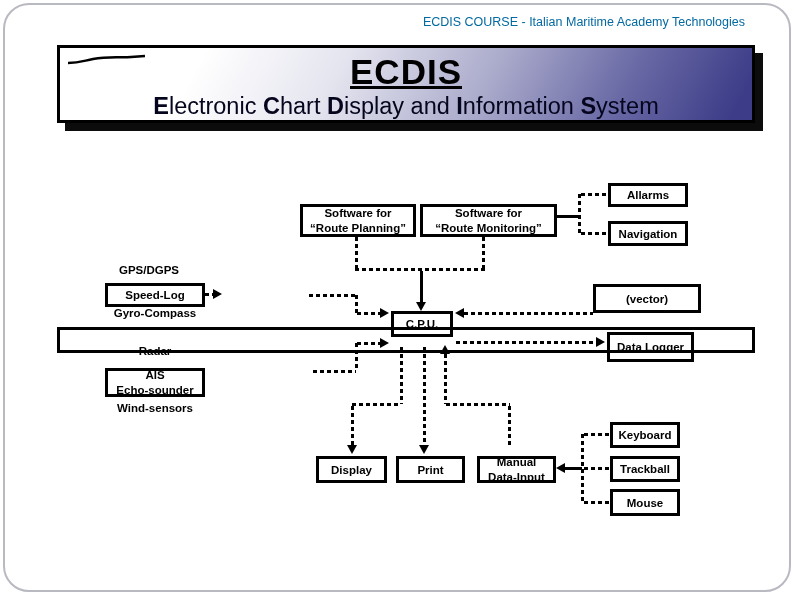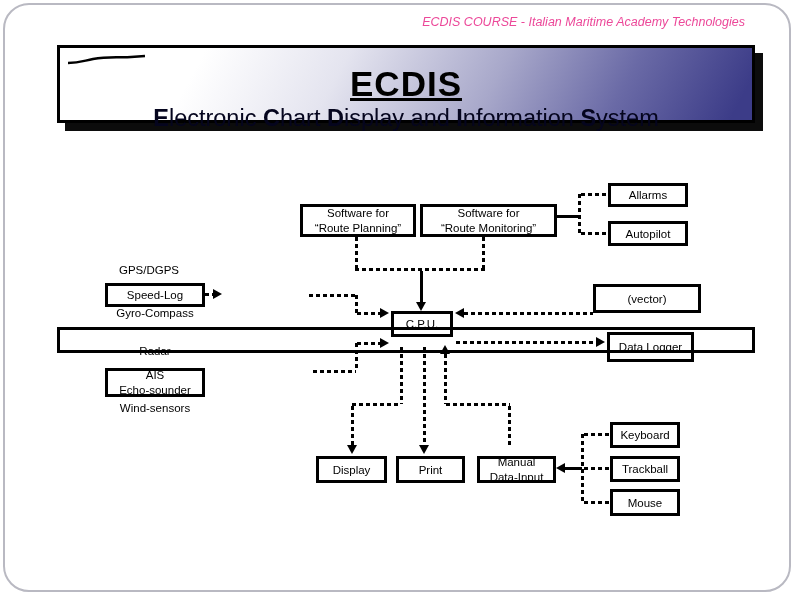--- a/index.html
+++ b/index.html
@@ -1,33 +1,33 @@
 <!DOCTYPE html>
 <html><head>
 <meta charset="utf-8">
 <style>
   html,body{margin:0;padding:0;background:#fff;}
   .slide{position:relative;width:794px;height:595px;background:#ffffff;overflow:hidden;
          font-family:"Liberation Sans","DejaVu Sans",sans-serif;color:#000;}
   .frame{position:absolute;left:3px;top:3px;right:3px;bottom:3px;border:2px solid #b9b9c2;
          border-radius:26px;pointer-events:none;}
-  .credit{position:absolute;top:15px;right:49px;font-size:12.5px;font-style:italic;color:#ec4899;}
+  .credit{position:absolute;top:15px;right:49px;font-size:12.5px;color:#0369a1;}
   .banner{position:absolute;left:57px;top:45px;width:692px;height:72px;border:3px solid #000;
           background:linear-gradient(118deg,#ffffff 0%,#ffffff 20%,#e4e4ef 40%,#a8a8ca 62%,#6a6aa6 80%,#3c3c88 97%);
           box-shadow:8px 8px 0 0 #0c0c0c;text-align:center;}
   .swoosh{position:absolute;left:5px;top:4px;}
   .banner-title{font-size:35px;font-weight:bold;text-decoration:underline;letter-spacing:1px;
-                margin-top:16px;color:#000;}
+                margin-top:4px;color:#000;}
   .banner-sub{font-size:23.5px;margin-top:1px;color:#05051e;white-space:nowrap;}
   .banner-sub .b{font-weight:bold;}
   .diagram{position:absolute;left:0;top:0;width:794px;height:595px;}
   .node{position:absolute;}
   .node.boxed{border:3px solid #000;background:transparent;}
   .lbl{position:absolute;left:50%;top:50%;transform:translate(-50%,-50%);
-       width:130%;text-align:center;font-weight:normal;font-size:11.5px;line-height:15px;white-space:nowrap;}
+       width:130%;text-align:center;font-weight:bold;font-size:11.5px;line-height:15px;white-space:nowrap;}
   .seg{position:absolute;}
   .seg.sh{background:#000;height:3px;}
   .seg.sv{background:#000;width:3px;}
   .seg.dh{height:3px;background:repeating-linear-gradient(90deg,#000 0 4px,transparent 4px 7px);}
   .seg.dv{width:3px;background:repeating-linear-gradient(180deg,#000 0 4px,transparent 4px 7px);}
   .arr{position:absolute;width:0;height:0;border:5px solid transparent;}
   .arr.r{border-left:9px solid #000;border-right:none;}
   .arr.l{border-right:9px solid #000;border-left:none;}
   .arr.d{border-top:9px solid #000;border-bottom:none;}
   .arr.u{border-bottom:9px solid #000;border-top:none;}
@@ -100,21 +100,21 @@
           <div>“Route Monitoring”</div>
         </div>
       </div>
       <div class="node boxed" style="left: 608px; top: 183px; width: 74px; height: 18px;">
         <div class="lbl">
           <div>Allarms</div>
         </div>
       </div>
       <div class="node boxed" style="left: 608px; top: 221px; width: 74px; height: 19px;">
         <div class="lbl">
-          <div>Autopilot</div>
+          <div>Navigation</div>
         </div>
       </div>
       <div class="node" style="left: 99px; top: 262px; width: 100px; height: 15px;">
         <div class="lbl">
           <div>GPS/DGPS</div>
         </div>
       </div>
       <div class="node boxed" style="left: 105px; top: 283px; width: 94px; height: 18px;">
         <div class="lbl">
           <div>Speed-Log</div>

